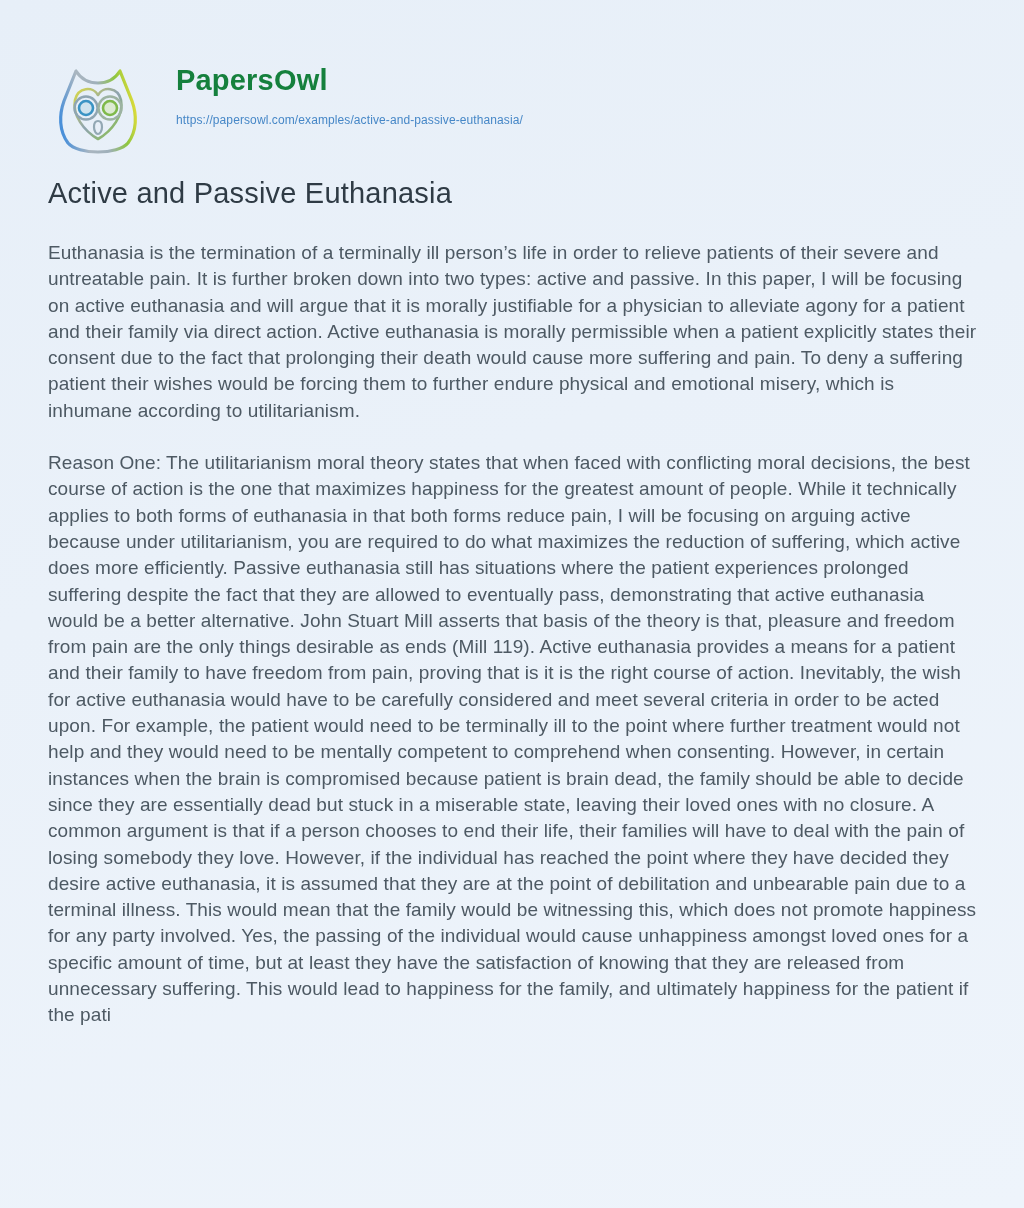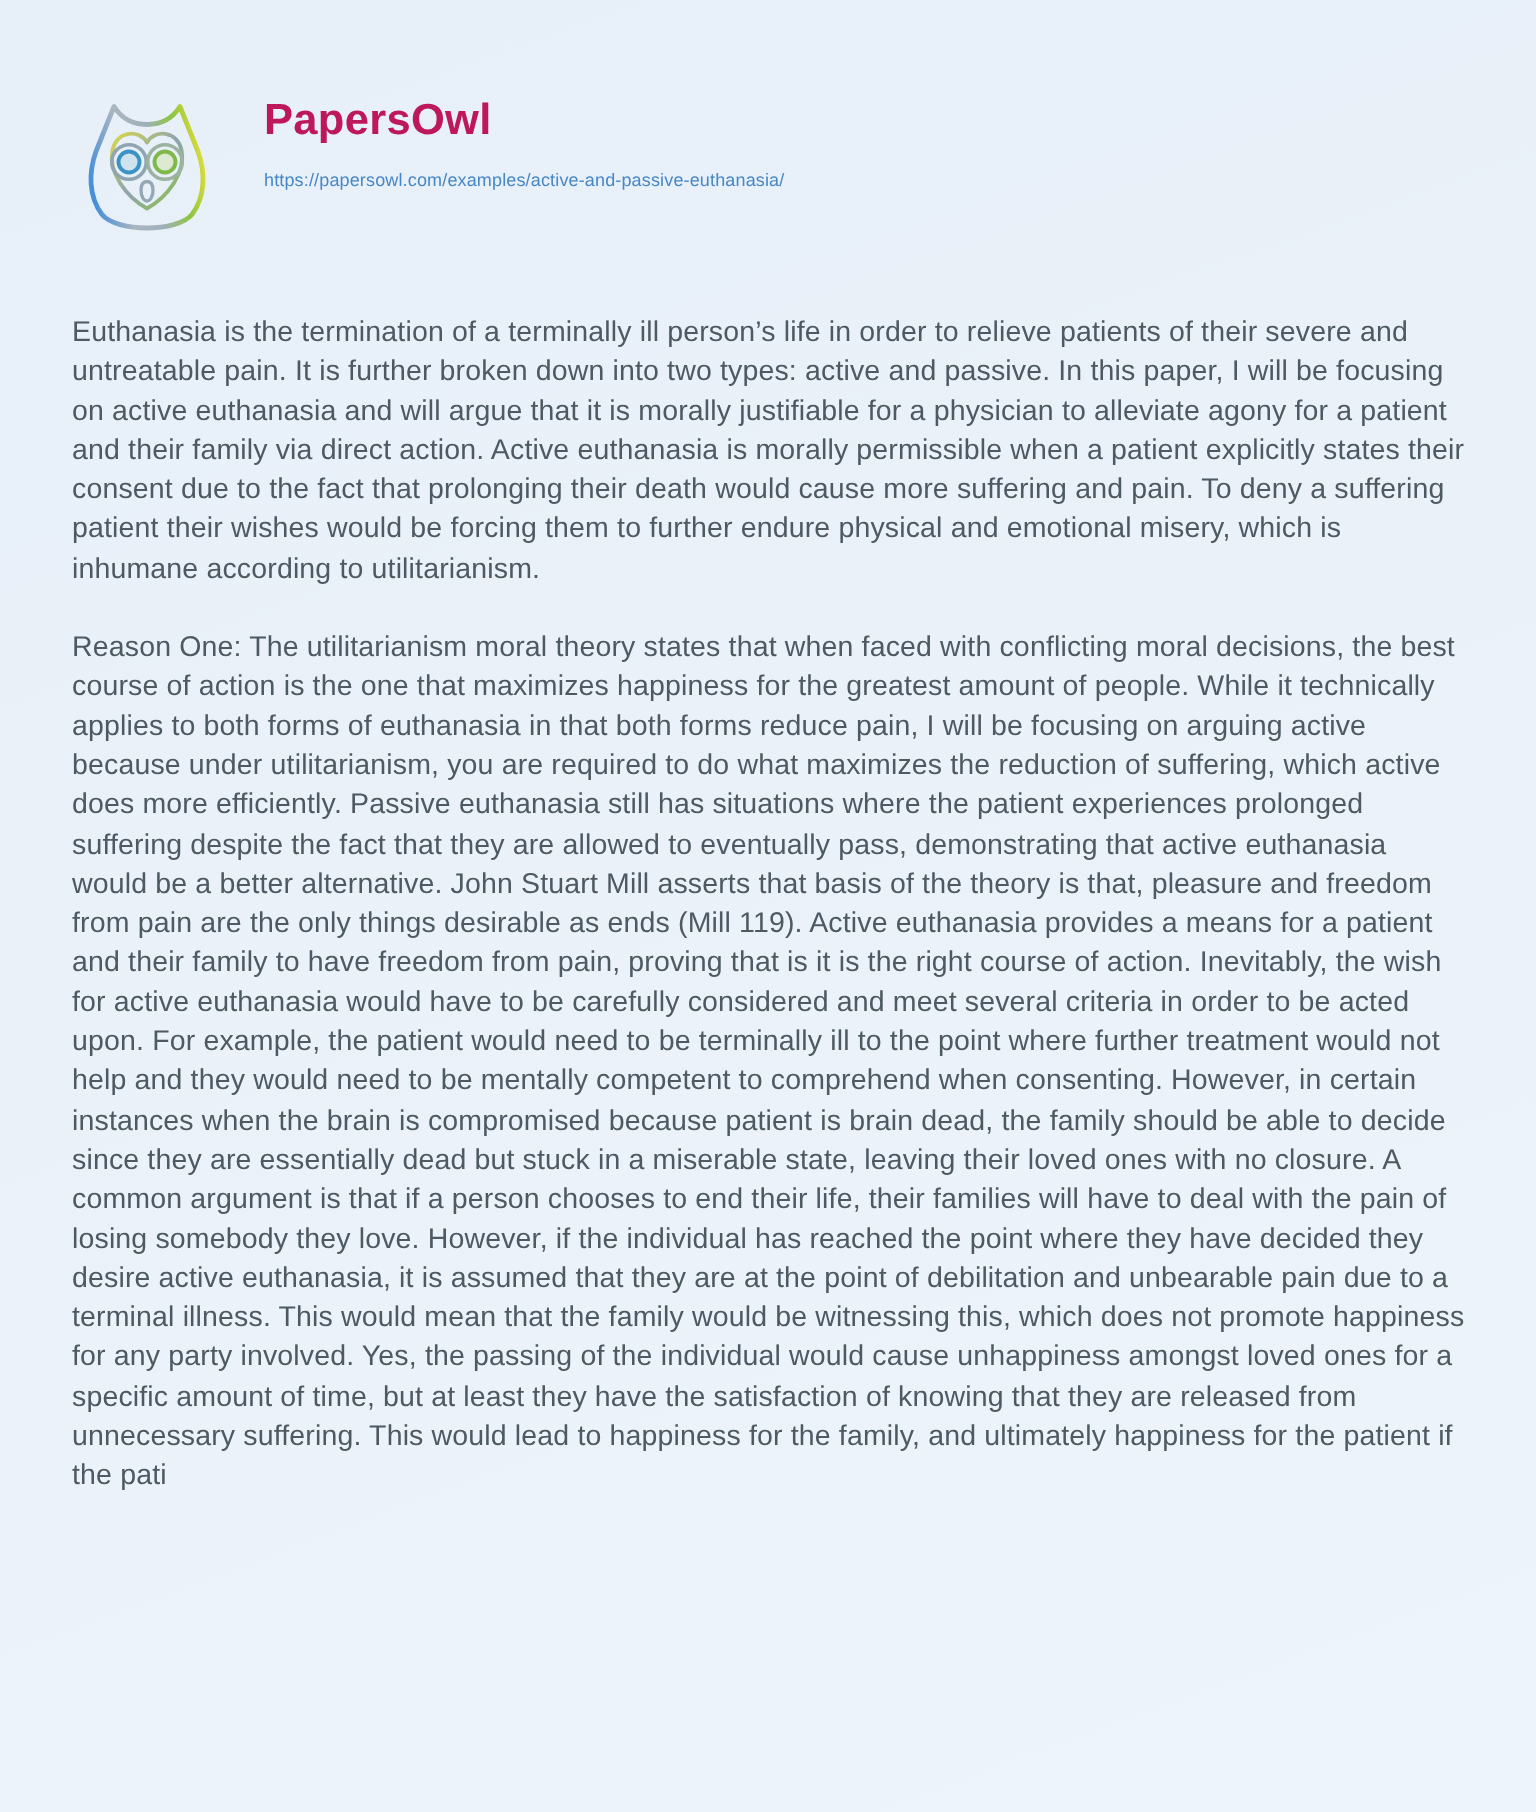--- a/index.html
+++ b/index.html
@@ -24,41 +24,41 @@
   .logo {
     width: 100px;
     height: 104px;
     flex: 0 0 auto;
   }
   .logo svg { width: 100%; height: 100%; display: block; }
   .brand-block { padding-top: 8px; }
   .brand-name {
     font-size: 29px;
     font-weight: bold;
-    color: #be185d;
+    color: #15803d;
     letter-spacing: 0.2px;
     line-height: 1.1;
   }
   .brand-url {
     display: inline-block;
     margin-top: 16px;
     font-size: 12px;
     color: #4687c7;
     text-decoration: none;
     letter-spacing: 0.1px;
   }
   .title {
     margin-top: 16px;
     font-size: 29px;
     font-weight: 400;
     color: #2f3b45;
     letter-spacing: 0.2px;
   }
   .article {
-    margin-top: 48px;
+    margin-top: 30px;
     width: 930px;
   }
   .article p {
     font-size: 19px;
     line-height: 26.3px;
     color: #4d5963;
     letter-spacing: 0.1px;
     margin-bottom: 26px;
   }
 </style>
@@ -100,19 +100,20 @@
       </svg>
     </div>
 
     <div class="brand-block">
       <div class="brand-name">PapersOwl</div>
       <a class="brand-url" href="#">https://papersowl.com/examples/active-and-passive-euthanasia/</a>
     </div>
 
   </div>
 
+  <h1 class="title">Active and Passive Euthanasia</h1>
 
   <div class="article">
     <p>Euthanasia is the termination of a terminally ill person’s life in order to relieve patients of their severe and untreatable pain. It is further broken down into two types: active and passive. In this paper, I will be focusing on active euthanasia and will argue that it is morally justifiable for a physician to alleviate agony for a patient and their family via direct action. Active euthanasia is morally permissible when a patient explicitly states their consent due to the fact that prolonging their death would cause more suffering and pain. To deny a suffering patient their wishes would be forcing them to further endure physical and emotional misery, which is inhumane according to utilitarianism.</p>
     <p>Reason One: The utilitarianism moral theory states that when faced with conflicting moral decisions, the best course of action is the one that maximizes happiness for the greatest amount of people. While it technically applies to both forms of euthanasia in that both forms reduce pain, I will be focusing on arguing active because under utilitarianism, you are required to do what maximizes the reduction of suffering, which active does more efficiently. Passive euthanasia still has situations where the patient experiences prolonged suffering despite the fact that they are allowed to eventually pass, demonstrating that active euthanasia would be a better alternative. John Stuart Mill asserts that basis of the theory is that, pleasure and freedom from pain are the only things desirable as ends (Mill 119). Active euthanasia provides a means for a patient and their family to have freedom from pain, proving that is it is the right course of action. Inevitably, the wish for active euthanasia would have to be carefully considered and meet several criteria in order to be acted upon. For example, the patient would need to be terminally ill to the point where further treatment would not help and they would need to be mentally competent to comprehend when consenting. However, in certain instances when the brain is compromised because patient is brain dead, the family should be able to decide since they are essentially dead but stuck in a miserable state, leaving their loved ones with no closure. A common argument is that if a person chooses to end their life, their families will have to deal with the pain of losing somebody they love. However, if the individual has reached the point where they have decided they desire active euthanasia, it is assumed that they are at the point of debilitation and unbearable pain due to a terminal illness. This would mean that the family would be witnessing this, which does not promote happiness for any party involved. Yes, the passing of the individual would cause unhappiness amongst loved ones for a specific amount of time, but at least they have the satisfaction of knowing that they are released from unnecessary suffering. This would lead to happiness for the family, and ultimately happiness for the patient if the pati</p>
   </div>
 
 </div>
 
 </body></html>

